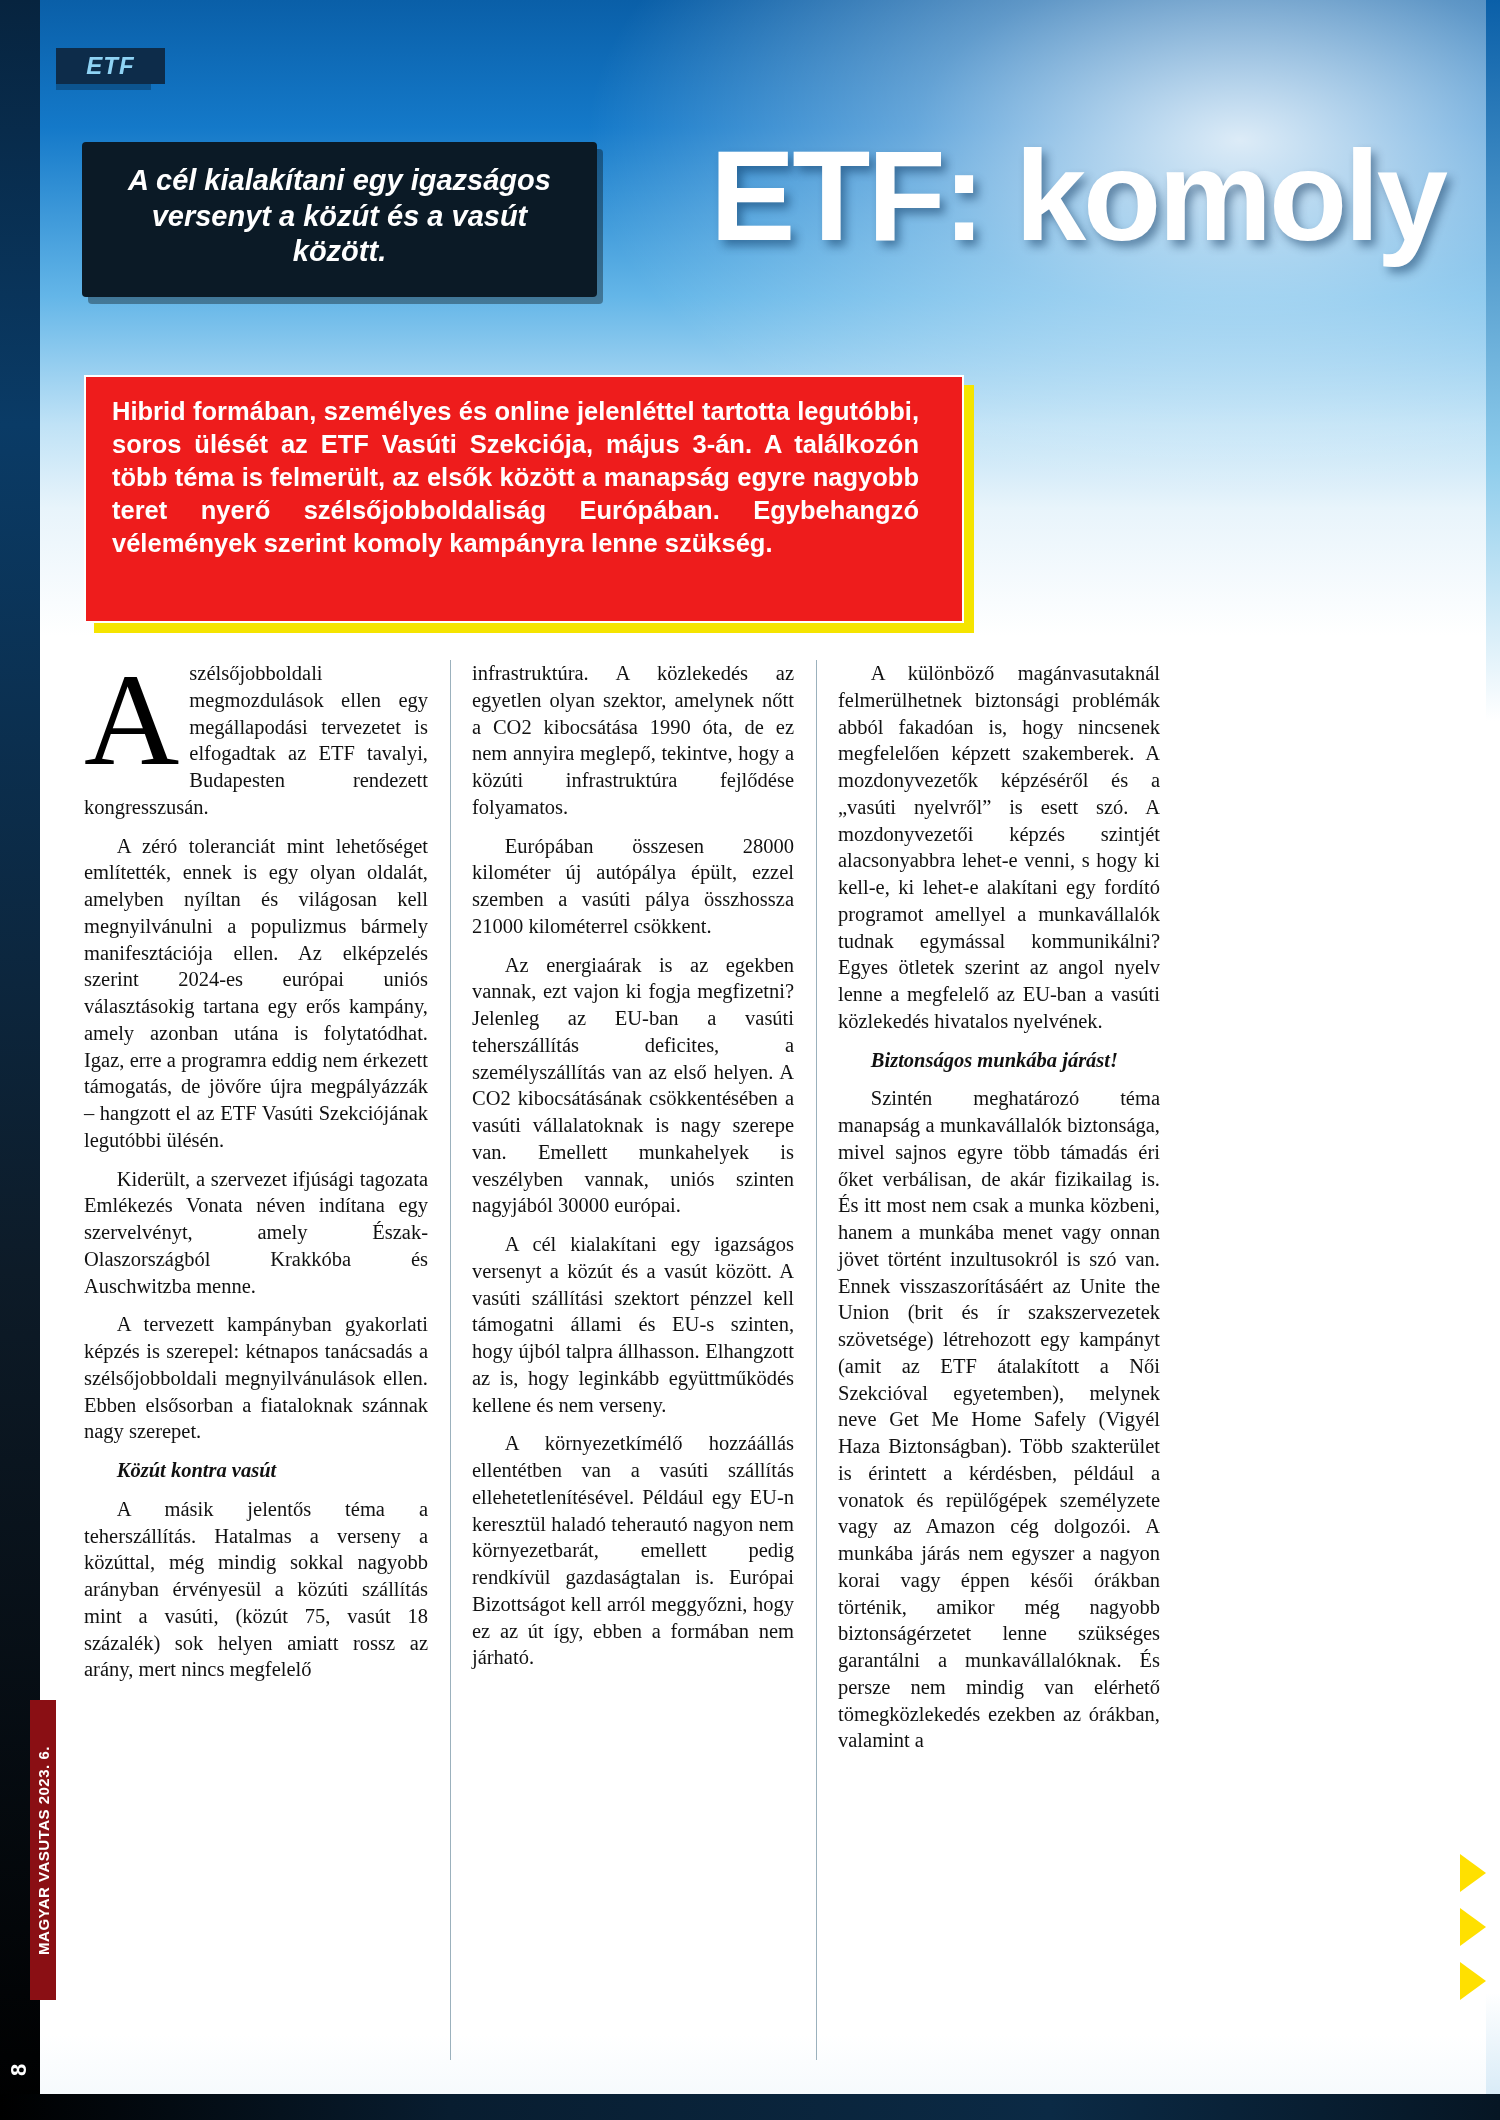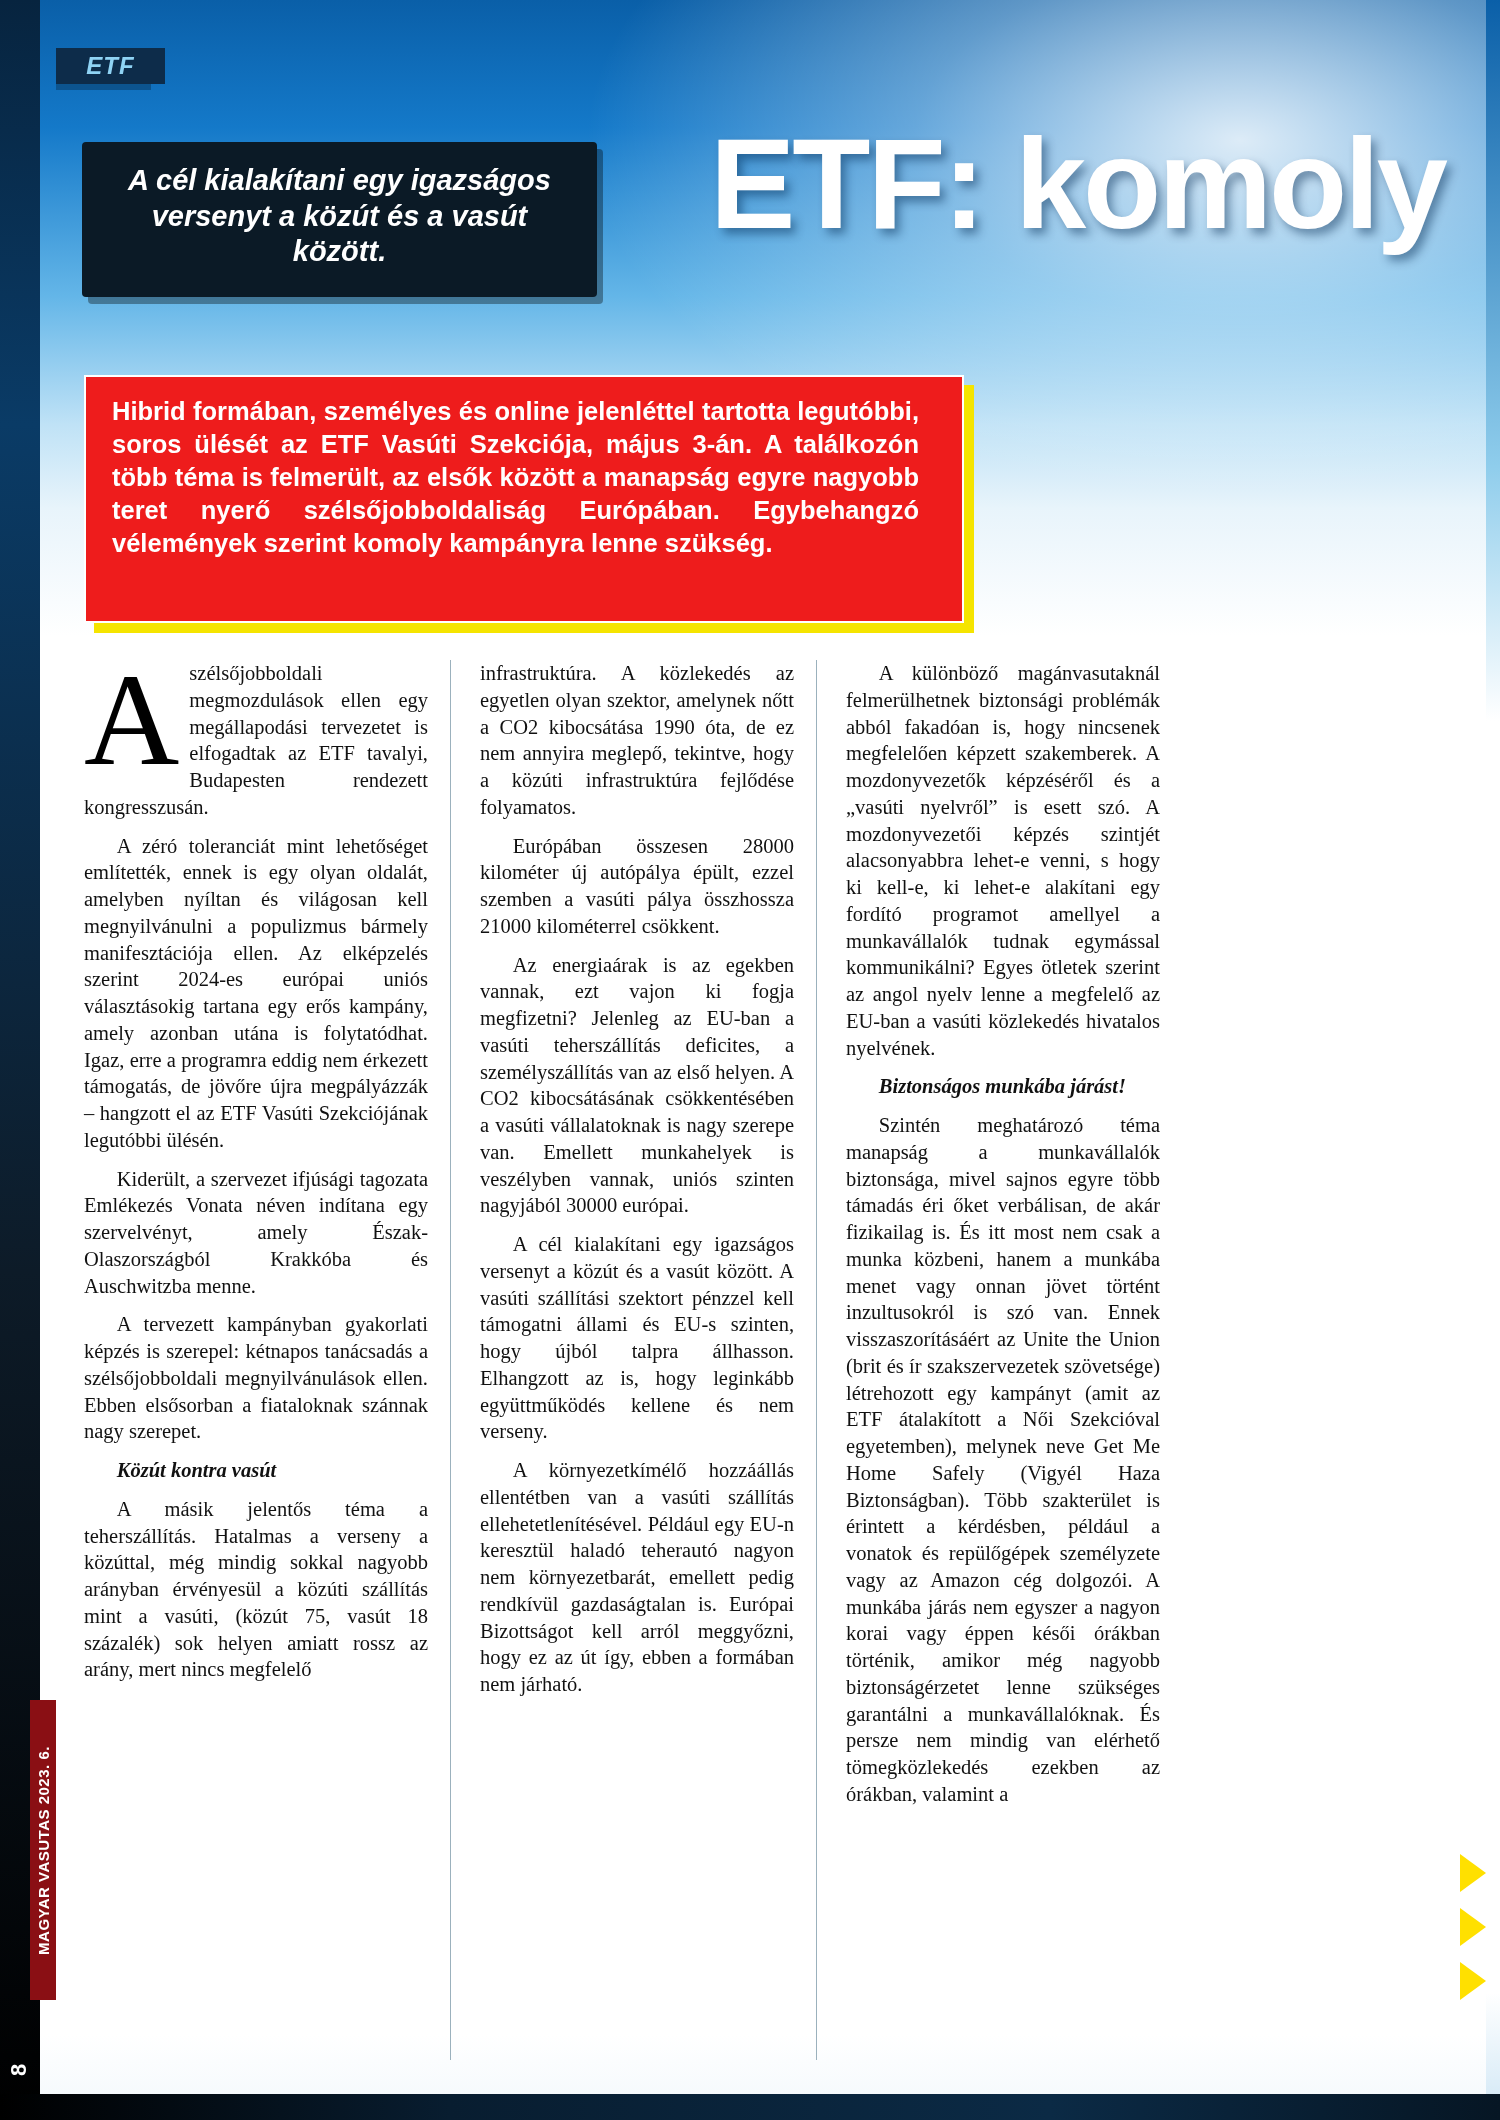--- a/index.html
+++ b/index.html
@@ -76,21 +76,21 @@
     padding: 10px 26px 16px 26px;
   }
   .kicker-box .txt {
     color: #ffffff;
     font-family: "Liberation Sans", sans-serif;
     font-style: italic; font-weight: bold;
     font-size: 29px; line-height: 1.24;
     text-align: center;
   }
   .big-title {
-    position: absolute; right: 55px; top: 120px;
+    position: absolute; right: 55px; top: 132px;
     color: #ffffff;
     font-family: "Liberation Sans", sans-serif;
     font-weight: bold;
     font-size: 128px;
     letter-spacing: -3px;
     line-height: 1;
     text-shadow: 5px 6px 10px rgba(0,40,80,0.45);
     white-space: nowrap;
   }
 
@@ -122,21 +122,21 @@
     left: 84px; top: 660px;
     width: 1360px; height: 1400px;
     display: flex;
     gap: 0px;
   }
   .col {
     width: 366px;
     position: relative;
     padding-right: 22px;
   }
-  .col + .col { padding-left: 30px; }
+  .col + .col { padding-left: 22px; }
   .rule {
     position: absolute;
     top: 0; bottom: 0; width: 1px;
     background: #9bb1bd;
   }
   .col p {
     margin: 0;
     font-family: "Liberation Serif", serif;
     font-size: 20.5px;
     line-height: 1.305;

